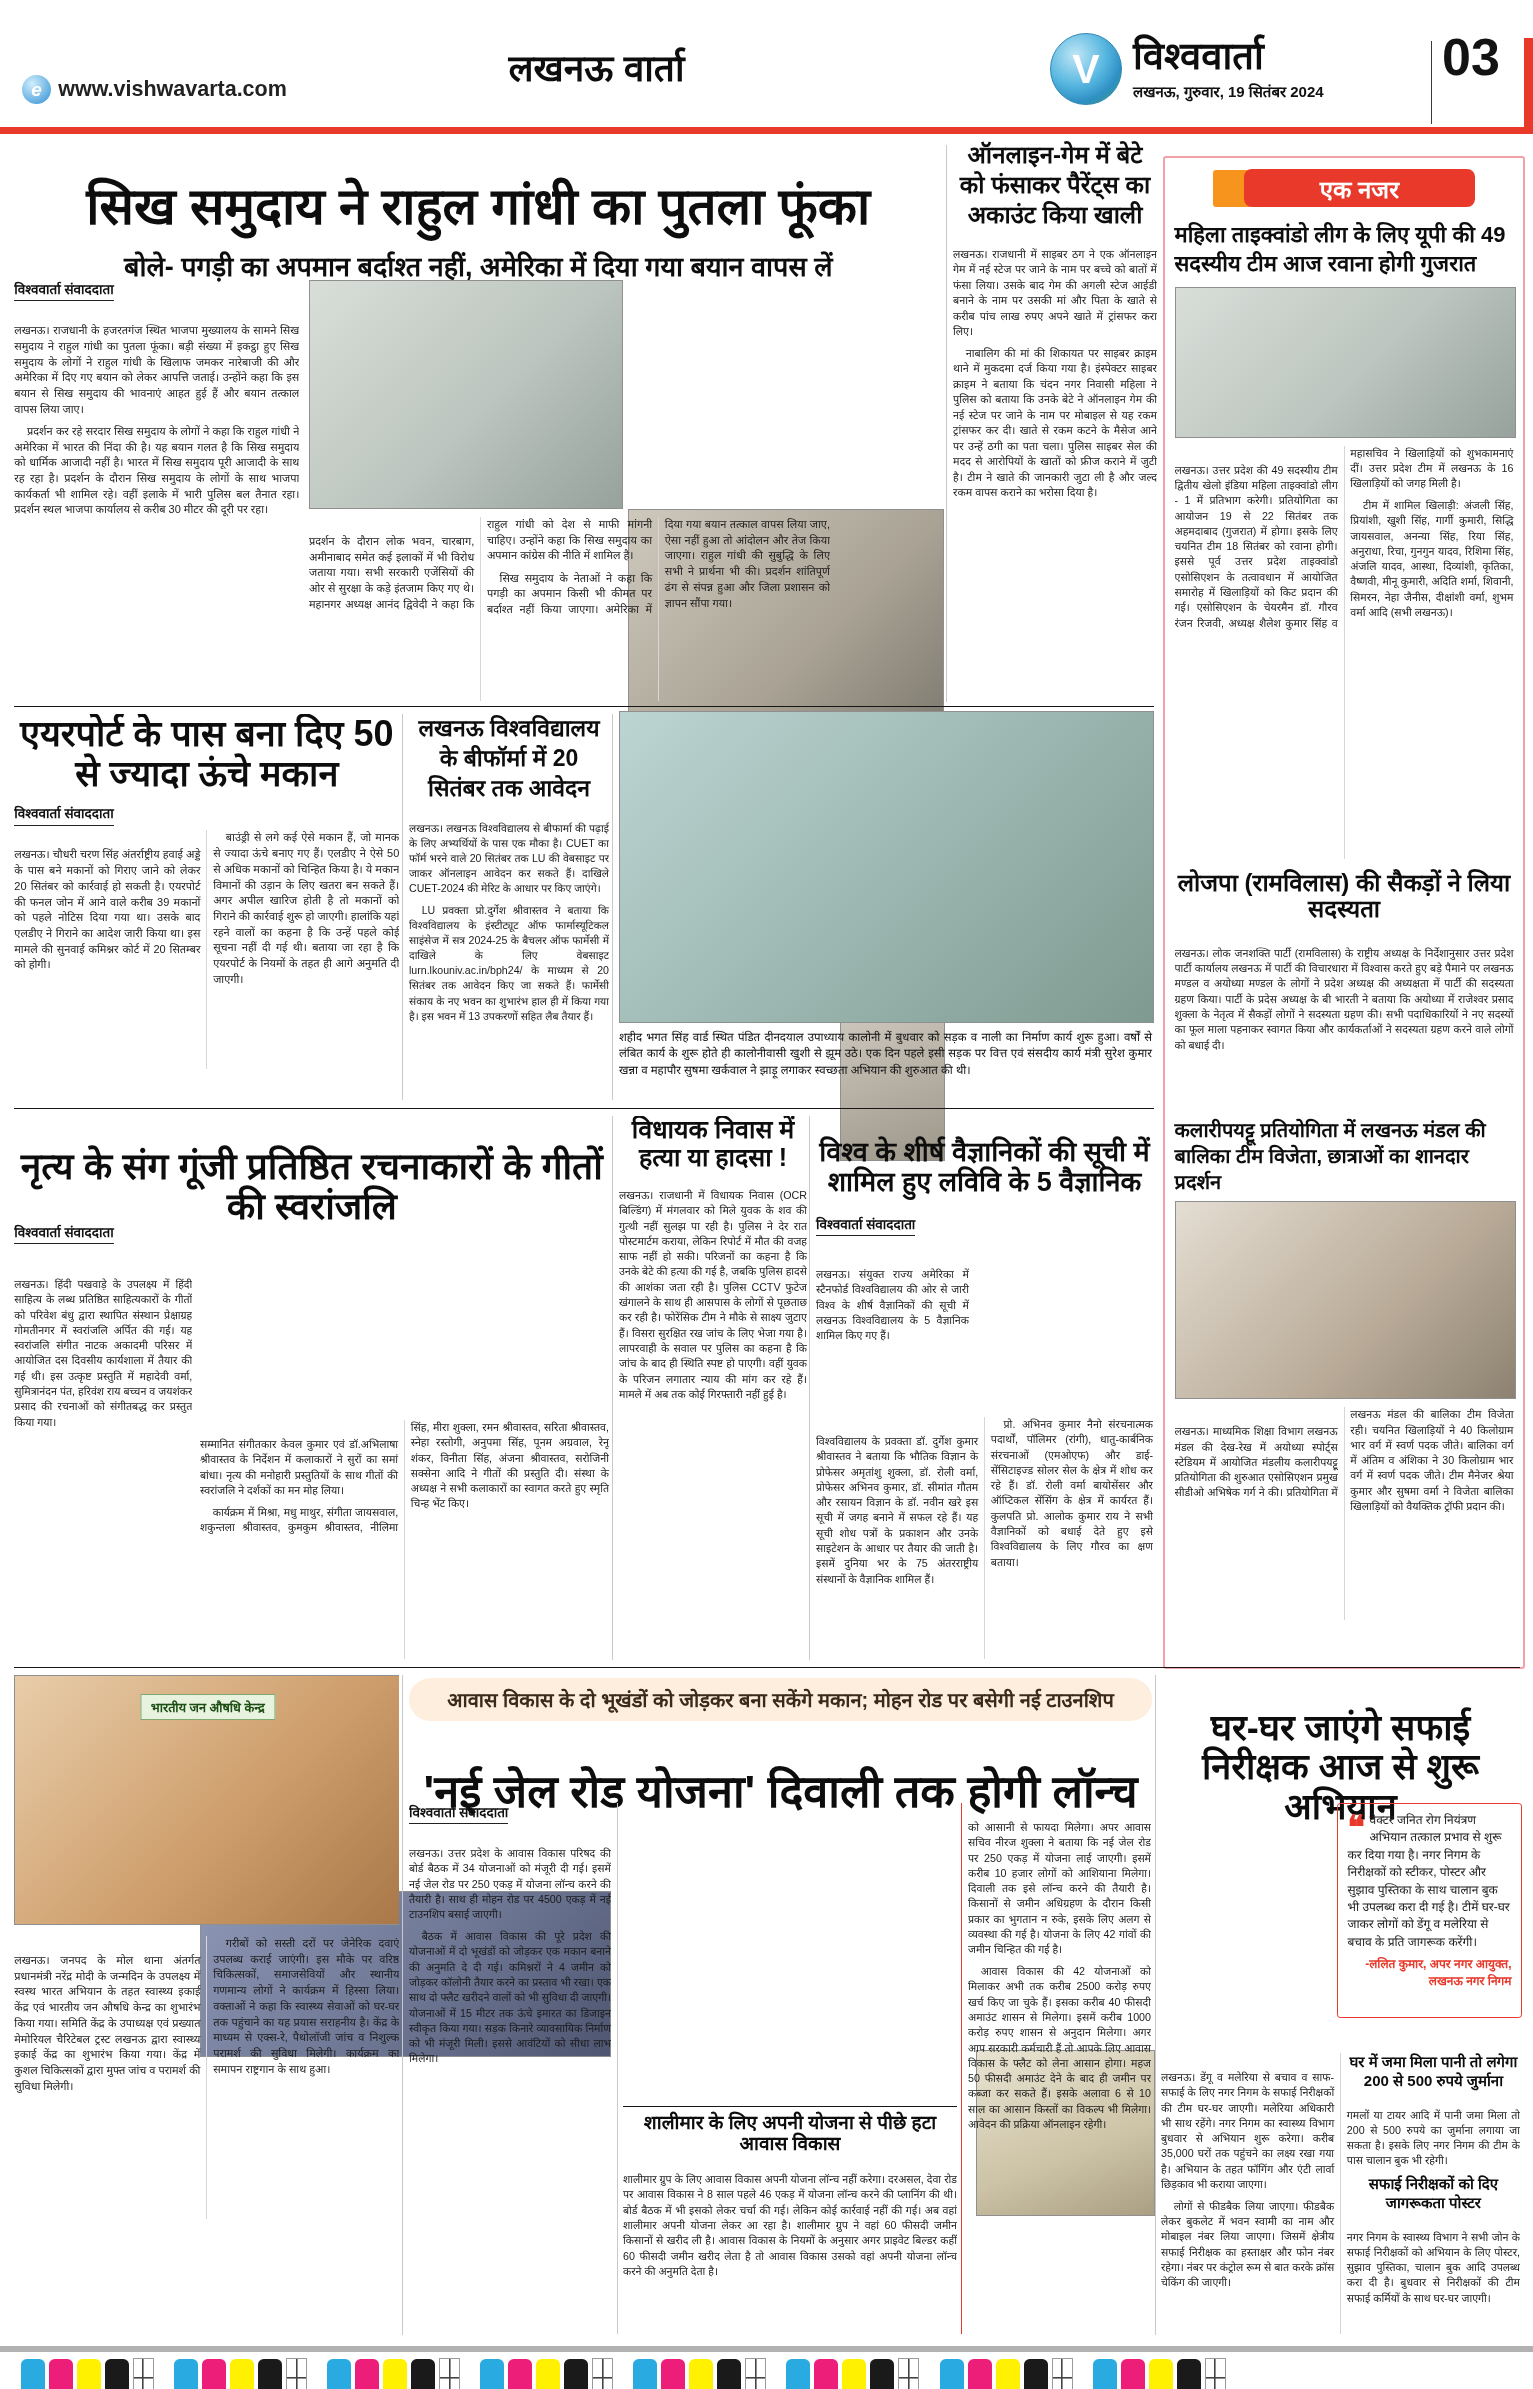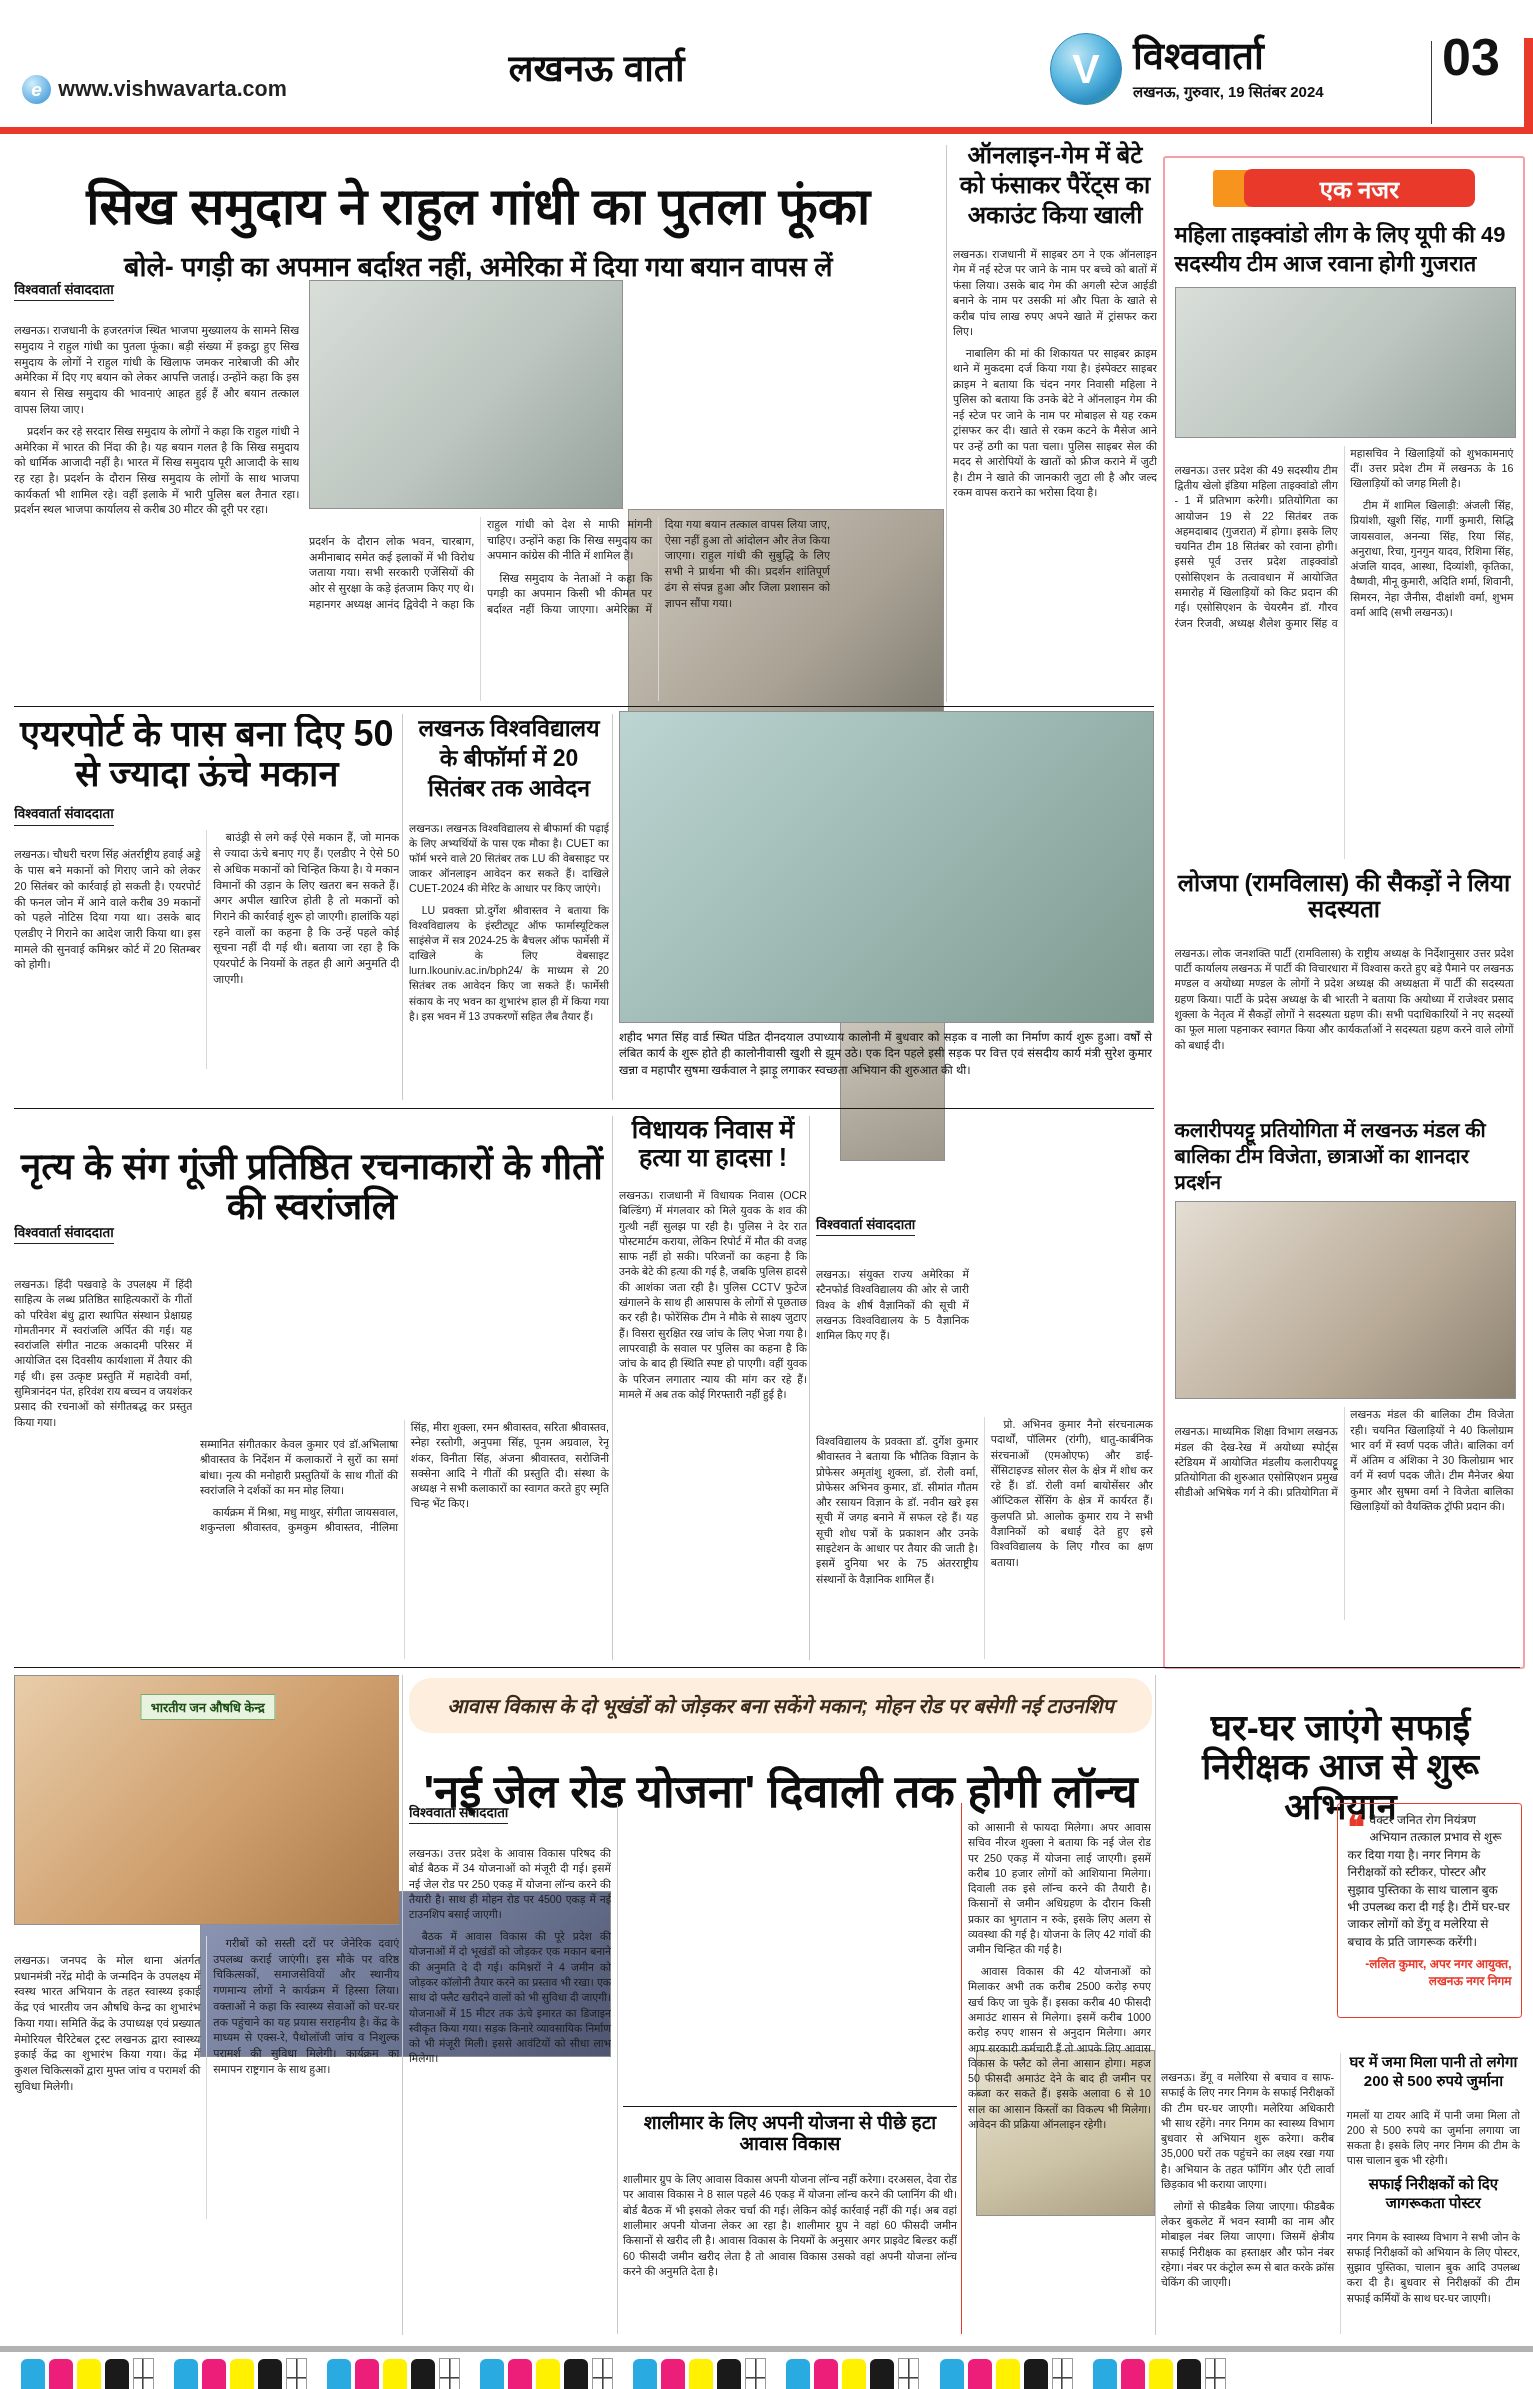--- a/index.html
+++ b/index.html
@@ -165,20 +165,21 @@
   <section class="abs" style="left:619px;top:1116px;width:188px;height:544px;overflow:hidden;">
     <h2 class="hl" style="font-size:25px;margin:0 0 8px 0;">विधायक निवास में हत्या या हादसा !</h2>
     <div class="body-txt" style="font-size:10.7px;">
       <p class="nofirst">लखनऊ। राजधानी में विधायक निवास (OCR बिल्डिंग) में मंगलवार को मिले युवक के शव की गुत्थी नहीं सुलझ पा रही है। पुलिस ने देर रात पोस्टमार्टम कराया, लेकिन रिपोर्ट में मौत की वजह साफ नहीं हो सकी। परिजनों का कहना है कि उनके बेटे की हत्या की गई है, जबकि पुलिस हादसे की आशंका जता रही है। पुलिस CCTV फुटेज खंगालने के साथ ही आसपास के लोगों से पूछताछ कर रही है। फोरेंसिक टीम ने मौके से साक्ष्य जुटाए हैं। विसरा सुरक्षित रख जांच के लिए भेजा गया है। लापरवाही के सवाल पर पुलिस का कहना है कि जांच के बाद ही स्थिति स्पष्ट हो पाएगी। वहीं युवक के परिजन लगातार न्याय की मांग कर रहे हैं। मामले में अब तक कोई गिरफ्तारी नहीं हुई है।</p>
     </div>
   </section>
 
   <div class="abs vrule" style="left:809px;top:1116px;height:544px;"></div>
 
   <section>
+    <h2 class="abs hl" style="left:816px;top:1116px;width:337px;font-size:27px;">विश्व के शीर्ष वैज्ञानिकों की सूची में शामिल हुए लविवि के 5 वैज्ञानिक</h2>
     <div class="abs" style="left:816px;top:1215px;">
       <span class="byline">विश्ववार्ता संवाददाता</span>
     </div>
     <div class="abs body-txt" style="left:816px;top:1250px;width:153px;height:159px;overflow:hidden;font-size:10.7px;">
       <p class="nofirst">लखनऊ। संयुक्त राज्य अमेरिका में स्टैनफोर्ड विश्वविद्यालय की ओर से जारी विश्व के शीर्ष वैज्ञानिकों की सूची में लखनऊ विश्वविद्यालय के 5 वैज्ञानिक शामिल किए गए हैं।</p>
     </div>
     <div class="abs photo" style="left:976px;top:1240px;width:177px;height:164px;background:linear-gradient(160deg,#e8e3d2,#cdc3a6 60%,#aa9f82);"></div>
     <div class="abs body-txt cols2" style="left:816px;top:1417px;width:337px;height:242px;overflow:hidden;font-size:10.7px;">
       <p class="nofirst">विश्वविद्यालय के प्रवक्ता डॉ. दुर्गेश कुमार श्रीवास्तव ने बताया कि भौतिक विज्ञान के प्रोफेसर अमृतांशु शुक्ला, डॉ. रोली वर्मा, प्रोफेसर अभिनव कुमार, डॉ. सीमांत गौतम और रसायन विज्ञान के डॉ. नवीन खरे इस सूची में जगह बनाने में सफल रहे हैं। यह सूची शोध पत्रों के प्रकाशन और उनके साइटेशन के आधार पर तैयार की जाती है। इसमें दुनिया भर के 75 अंतरराष्ट्रीय संस्थानों के वैज्ञानिक शामिल हैं।</p>
       <p>प्रो. अभिनव कुमार नैनो संरचनात्मक पदार्थों, पॉलिमर (रांगी), धातु-कार्बनिक संरचनाओं (एमओएफ) और डाई-सेंसिटाइज्ड सोलर सेल के क्षेत्र में शोध कर रहे हैं। डॉ. रोली वर्मा बायोसेंसर और ऑप्टिकल सेंसिंग के क्षेत्र में कार्यरत हैं। कुलपति प्रो. आलोक कुमार राय ने सभी वैज्ञानिकों को बधाई देते हुए इसे विश्वविद्यालय के लिए गौरव का क्षण बताया।</p>
@@ -193,21 +194,21 @@
     </div>
     <div class="body-txt cols2" style="margin-top:11px;height:283px;overflow:hidden;">
       <p class="nofirst">लखनऊ। जनपद के मोल थाना अंतर्गत प्रधानमंत्री नरेंद्र मोदी के जन्मदिन के उपलक्ष्य में स्वस्थ भारत अभियान के तहत स्वास्थ्य इकाई केंद्र एवं भारतीय जन औषधि केन्द्र का शुभारंभ किया गया। समिति केंद्र के उपाध्यक्ष एवं प्रख्यात मेमोरियल चैरिटेबल ट्रस्ट लखनऊ द्वारा स्वास्थ्य इकाई केंद्र का शुभारंभ किया गया। केंद्र में कुशल चिकित्सकों द्वारा मुफ्त जांच व परामर्श की सुविधा मिलेगी।</p>
       <p>गरीबों को सस्ती दरों पर जेनेरिक दवाएं उपलब्ध कराई जाएंगी। इस मौके पर वरिष्ठ चिकित्सकों, समाजसेवियों और स्थानीय गणमान्य लोगों ने कार्यक्रम में हिस्सा लिया। वक्ताओं ने कहा कि स्वास्थ्य सेवाओं को घर-घर तक पहुंचाने का यह प्रयास सराहनीय है। केंद्र के माध्यम से एक्स-रे, पैथोलॉजी जांच व निशुल्क परामर्श की सुविधा मिलेगी। कार्यक्रम का समापन राष्ट्रगान के साथ हुआ।</p>
     </div>
   </section>
 
   <div class="abs vrule" style="left:402px;top:1675px;height:660px;"></div>
 
   <section>
-    <div class="abs kicker" style="left:409px;top:1678px;width:743px;height:55px;font-style:italic;">आवास विकास के दो भूखंडों को जोड़कर बना सकेंगे मकान; मोहन रोड पर बसेगी नई टाउनशिप</div>
+    <div class="abs kicker" style="left:409px;top:1678px;width:743px;height:43px;">आवास विकास के दो भूखंडों को जोड़कर बना सकेंगे मकान; मोहन रोड पर बसेगी नई टाउनशिप</div>
     <h2 class="abs hl" style="left:409px;top:1730px;width:743px;font-size:45px;">'नई जेल रोड योजना' दिवाली तक होगी लॉन्च</h2>
     <div class="abs" style="left:409px;top:1803px;width:202px;height:531px;overflow:hidden;">
       <div class="byline">विश्ववार्ता संवाददाता</div>
       <div class="body-txt" style="font-size:10.7px;">
         <p class="nofirst">लखनऊ। उत्तर प्रदेश के आवास विकास परिषद की बोर्ड बैठक में 34 योजनाओं को मंजूरी दी गई। इसमें नई जेल रोड पर 250 एकड़ में योजना लॉन्च करने की तैयारी है। साथ ही मोहन रोड पर 4500 एकड़ में नई टाउनशिप बसाई जाएगी।</p>
         <p>बैठक में आवास विकास की पूरे प्रदेश की योजनाओं में दो भूखंडों को जोड़कर एक मकान बनाने की अनुमति दे दी गई। कमिश्नरों ने 4 जमीन को जोड़कर कॉलोनी तैयार करने का प्रस्ताव भी रखा। एक साथ दो फ्लैट खरीदने वालों को भी सुविधा दी जाएगी। योजनाओं में 15 मीटर तक ऊंचे इमारत का डिजाइन स्वीकृत किया गया। सड़क किनारे व्यावसायिक निर्माण को भी मंजूरी मिली। इससे आवंटियों को सीधा लाभ मिलेगा।</p>
       </div>
     </div>
     <div class="abs vrule" style="left:617px;top:1803px;height:531px;"></div>
 

